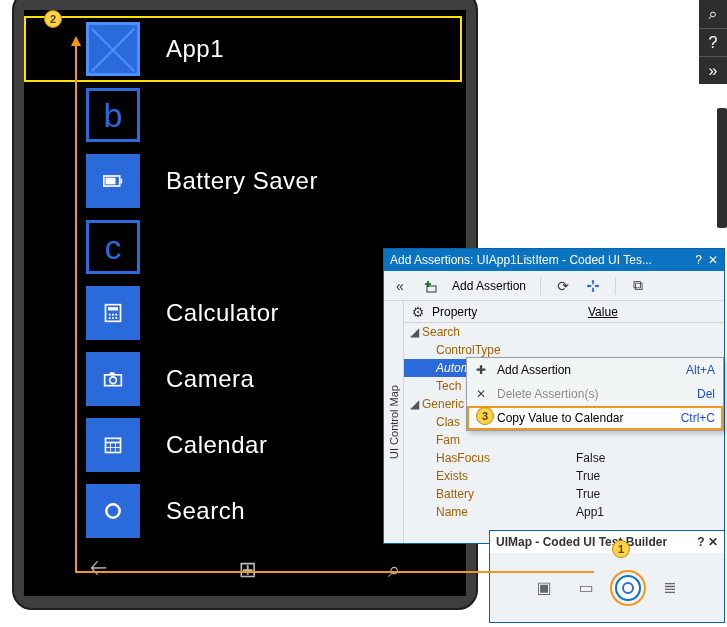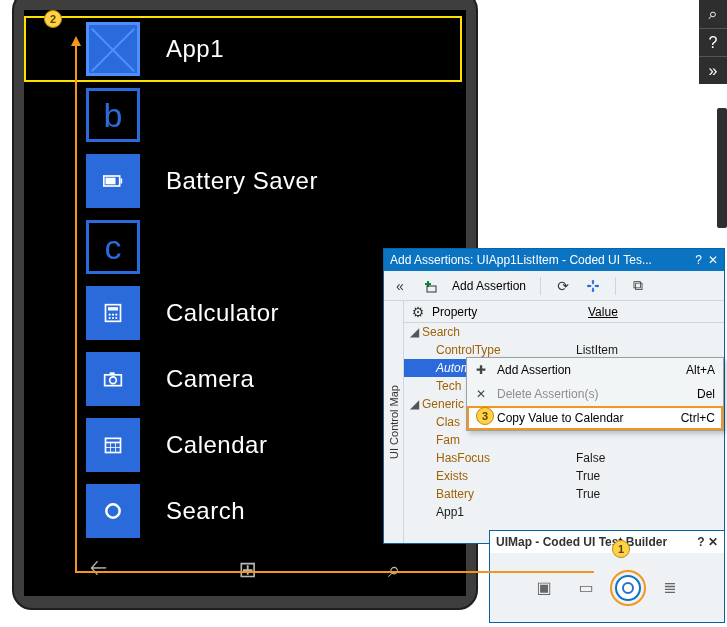--- a/index.html
+++ b/index.html
@@ -164,21 +164,21 @@
     width: 258px;
     background:#f2f5f6;
     border:1px solid #9aa0a3;
     font-size:12px;
     box-shadow:3px 3px 5px rgba(0,0,0,.2);
     z-index:5;
   }
   .ctx-item { display:flex; align-items:center; height:24px; padding:0 8px 0 6px; gap:8px; }
   .ctx-item .ico { width:16px; text-align:center; color:#444; }
   .ctx-item .txt { flex:1; }
-  .ctx-item .sc { color:#000000; }
+  .ctx-item .sc { color:#1d4ed8; }
   .ctx-item.disabled { color:#8d8d8d; }
   .ctx-item.hl { outline:2px solid #f4951f; outline-offset:-2px; background:#fff; }
 
   
   .builder {
     position:absolute;
     left:489px; top:530px;
     width:236px; height:93px;
     border:1px solid #0a64a4;
     background:#eef2f4;
@@ -372,21 +372,20 @@
         <span class="col2">Value</span>
       </div>
       <div id="grid-rows">
           <div class="prop-row group">
             <span class="exp">◢</span>
             <span class="lbl">Search</span>
           </div>
           <div class="prop-row">
             <span class="indent"></span>
             <span class="lbl">ControlType</span>
-            <span class="val">ListItem</span>
           </div>
           <div class="prop-row sel">
             <span class="indent"></span>
             <span class="lbl">AutomationId</span>
             <span class="val">{ED85E6EE-2ED1-4EC5-9EFE</span>
           </div>
           <div class="prop-row">
             <span class="indent"></span>
             <span class="lbl">Tech</span>
             <span class="val"></span>
@@ -415,20 +414,21 @@
             <span class="lbl">Exists</span>
             <span class="val">True</span>
           </div>
           <div class="prop-row">
             <span class="indent"></span>
             <span class="lbl">Battery</span>
             <span class="val">True</span>
           </div>
           <div class="prop-row">
             <span class="indent"></span>
+            <span class="lbl">Name</span>
             <span class="val">App1</span>
           </div>
         </div>
       <div class="scroll-hint">⌄</div>
     </div>
   </div>
 </div>
 
 <div class="ctx-menu">
   <div id="ctx-rows">

